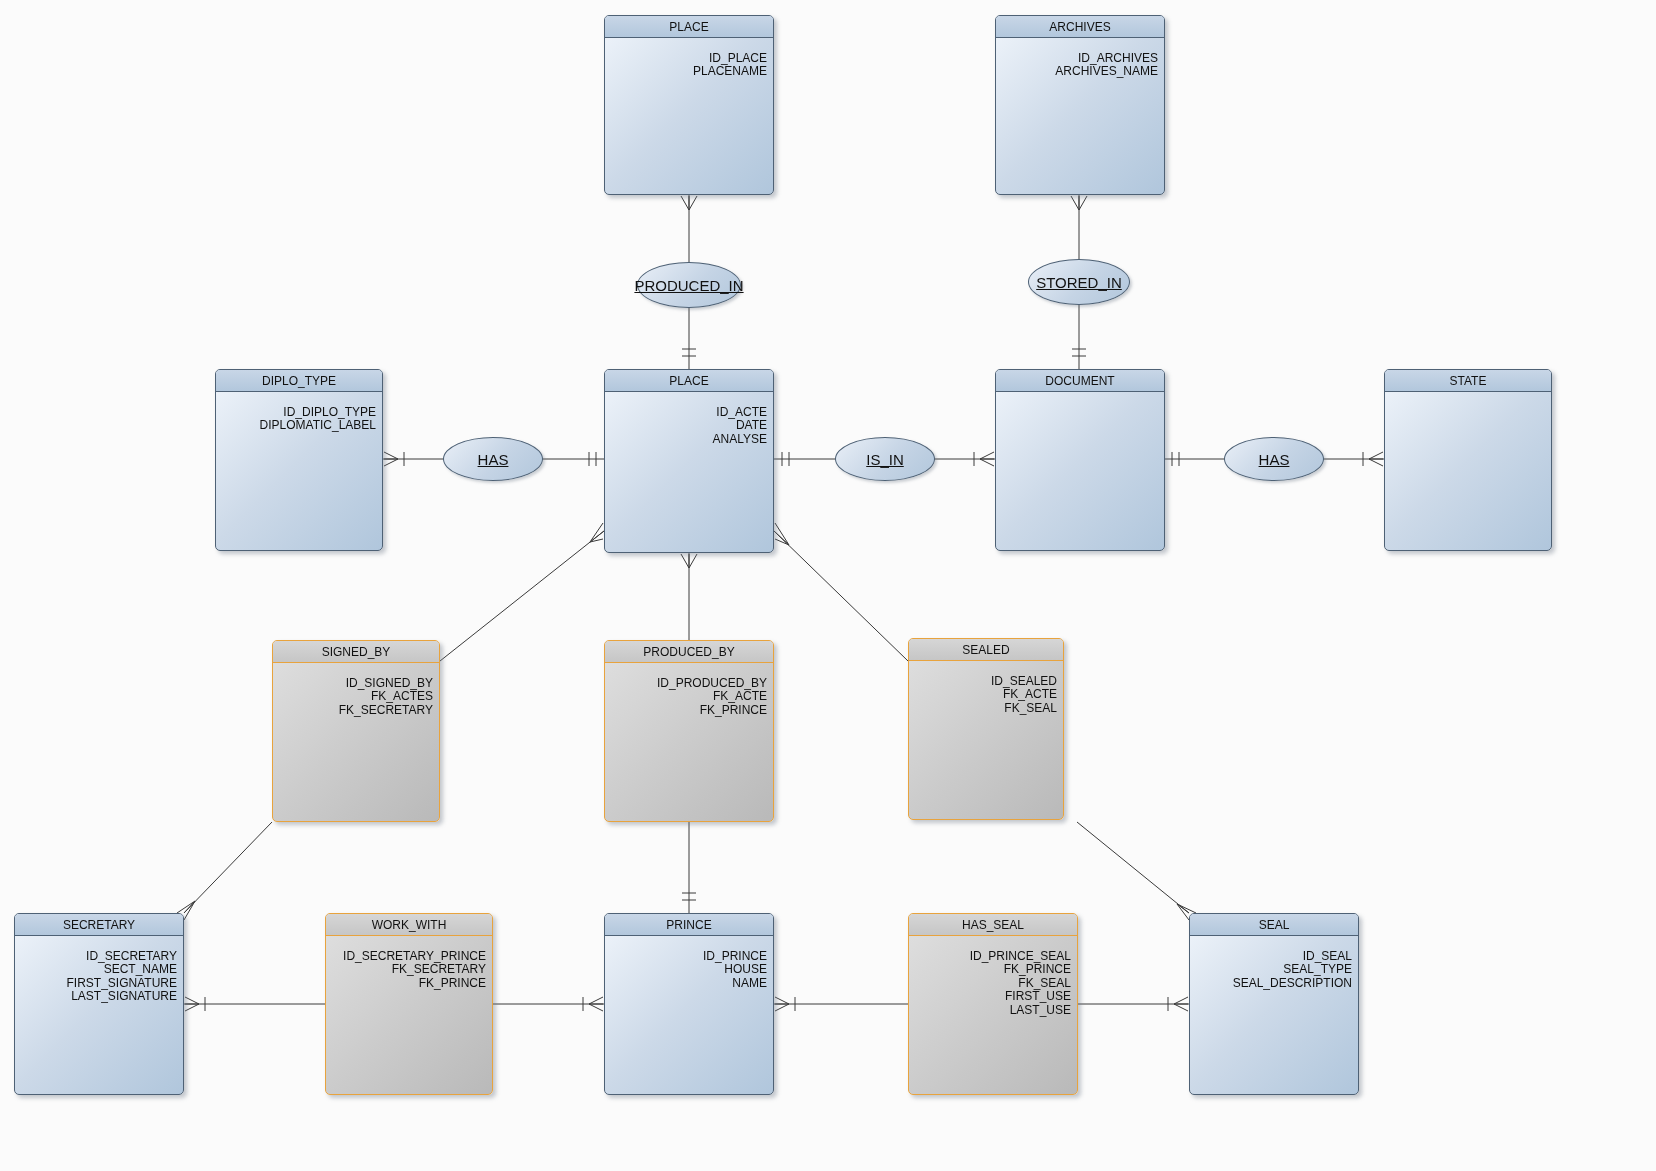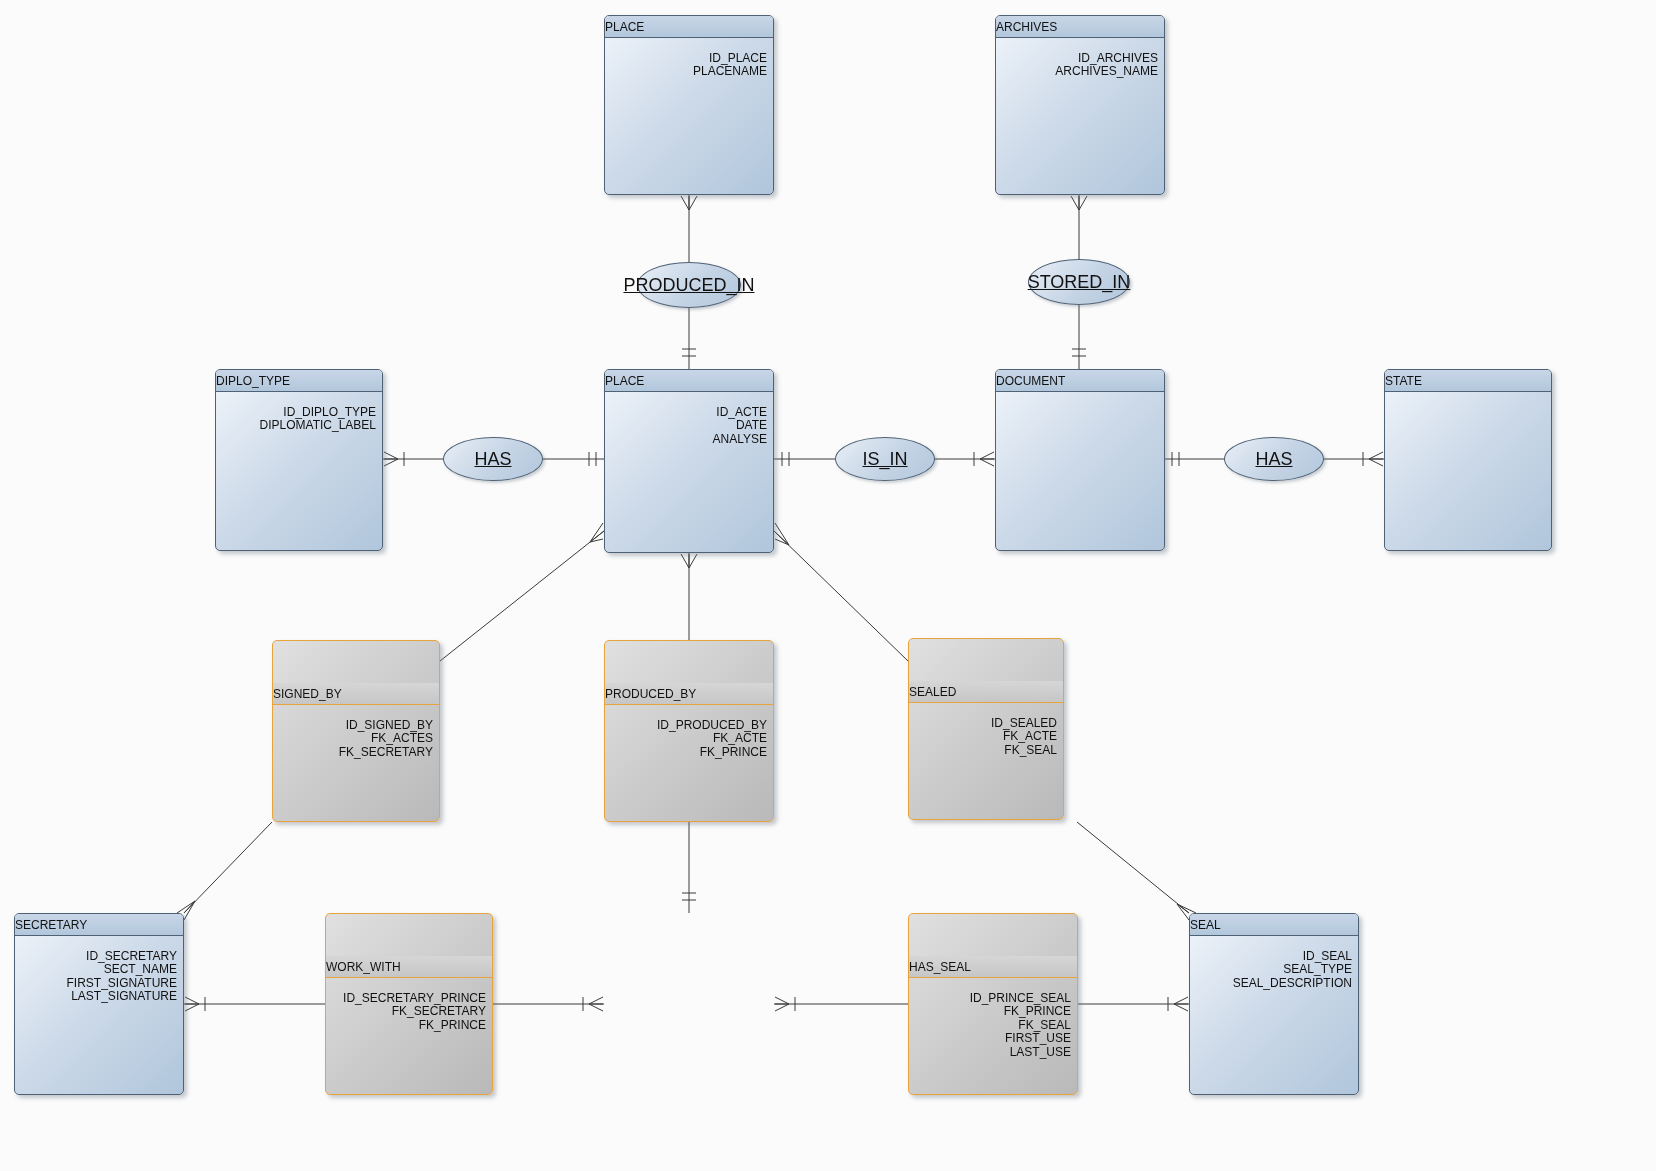--- a/index.html
+++ b/index.html
@@ -27,21 +27,21 @@
     border-radius: 5px;
     box-shadow: 3px 3px 4px rgba(110,120,135,0.40);
     display: flex;
     flex-direction: column;
     overflow: hidden;
     font-size: 12px;
   }
   .node .title {
     height: 22px;
     line-height: 22px;
-    text-align: left;
+    text-align: center;
     flex: 0 0 auto;
   }
   .node .attrs {
     flex: 1 1 auto;
     padding: 14px 6px;
     white-space: pre-line;
     line-height: 1.12;
     text-align: right;
   }
 
@@ -53,34 +53,33 @@
     border-bottom: 1px solid var(--entity-border, #4e6175);
   }
 
   .assoc {
     border: 1.5px solid var(--association-border, #e8a33d);
     background: linear-gradient(135deg, #e0e0e0 0%, #cccccc 50%, #b9b9b9 100%);
   }
   .assoc .title {
     background: linear-gradient(#d6d6d6, #c6c6c6);
     border-bottom: 1px solid var(--association-border, #e8a33d);
-    margin-top: 42px;
   }
 
   .oval {
     position: absolute;
     z-index: 1;
     border: 1px solid var(--entity-border, #4e6175);
     border-radius: 50%;
     background: linear-gradient(135deg, #e9eff7 0%, #c5d4e5 55%, #b2c7dc 100%);
     box-shadow: 2px 2px 3px rgba(110,120,135,0.35);
     display: flex;
     align-items: center;
     justify-content: center;
-    font-size: 18px;
+    font-size: 15px;
   }
   .oval span { text-decoration: underline; }
 </style>
 </head>
 <body>
 
 <div class="canvas">
 
   <svg class="wires" width="1656" height="1171" viewBox="0 0 1656 1171">
     <g stroke="#3a3a3a" stroke-width="1" fill="none">
@@ -207,20 +206,26 @@
   </div>
 
   <div class="node entity" style="left:14px;top:913px;width:170px;height:182px">
     <div class="title">SECRETARY</div>
     <div class="attrs">ID_SECRETARY
 SECT_NAME
 FIRST_SIGNATURE
 LAST_SIGNATURE</div>
   </div>
 
+  <div class="node entity" style="left:604px;top:913px;width:170px;height:182px">
+    <div class="title">PRINCE</div>
+    <div class="attrs">ID_PRINCE
+HOUSE
+NAME</div>
+  </div>
 
   <div class="node entity" style="left:1189px;top:913px;width:170px;height:182px">
     <div class="title">SEAL</div>
     <div class="attrs">ID_SEAL
 SEAL_TYPE
 SEAL_DESCRIPTION</div>
   </div>
 
   <div class="node assoc" style="left:272px;top:640px;width:168px;height:182px">
     <div class="title">SIGNED_BY</div>

